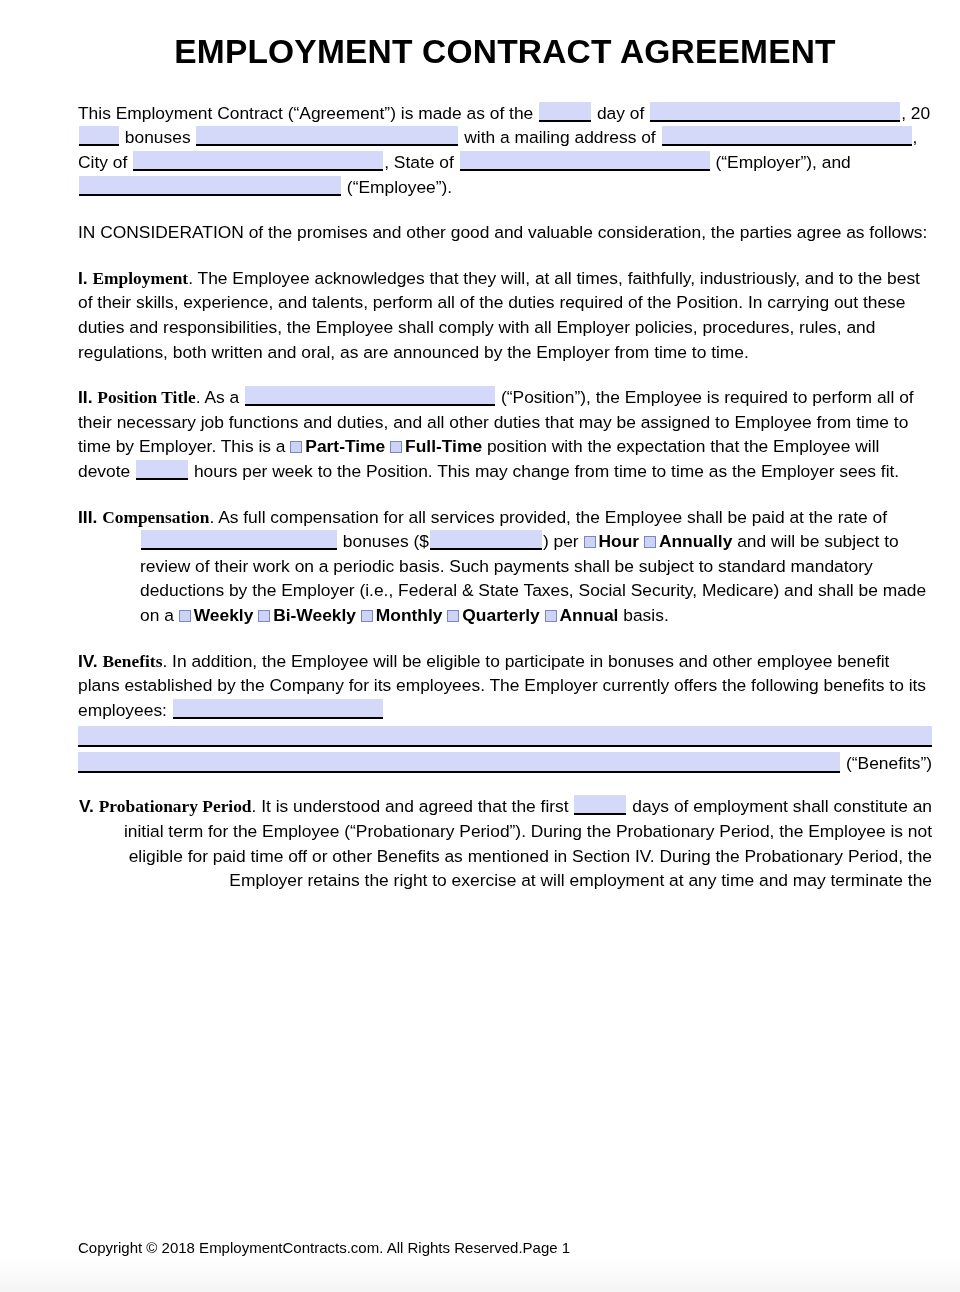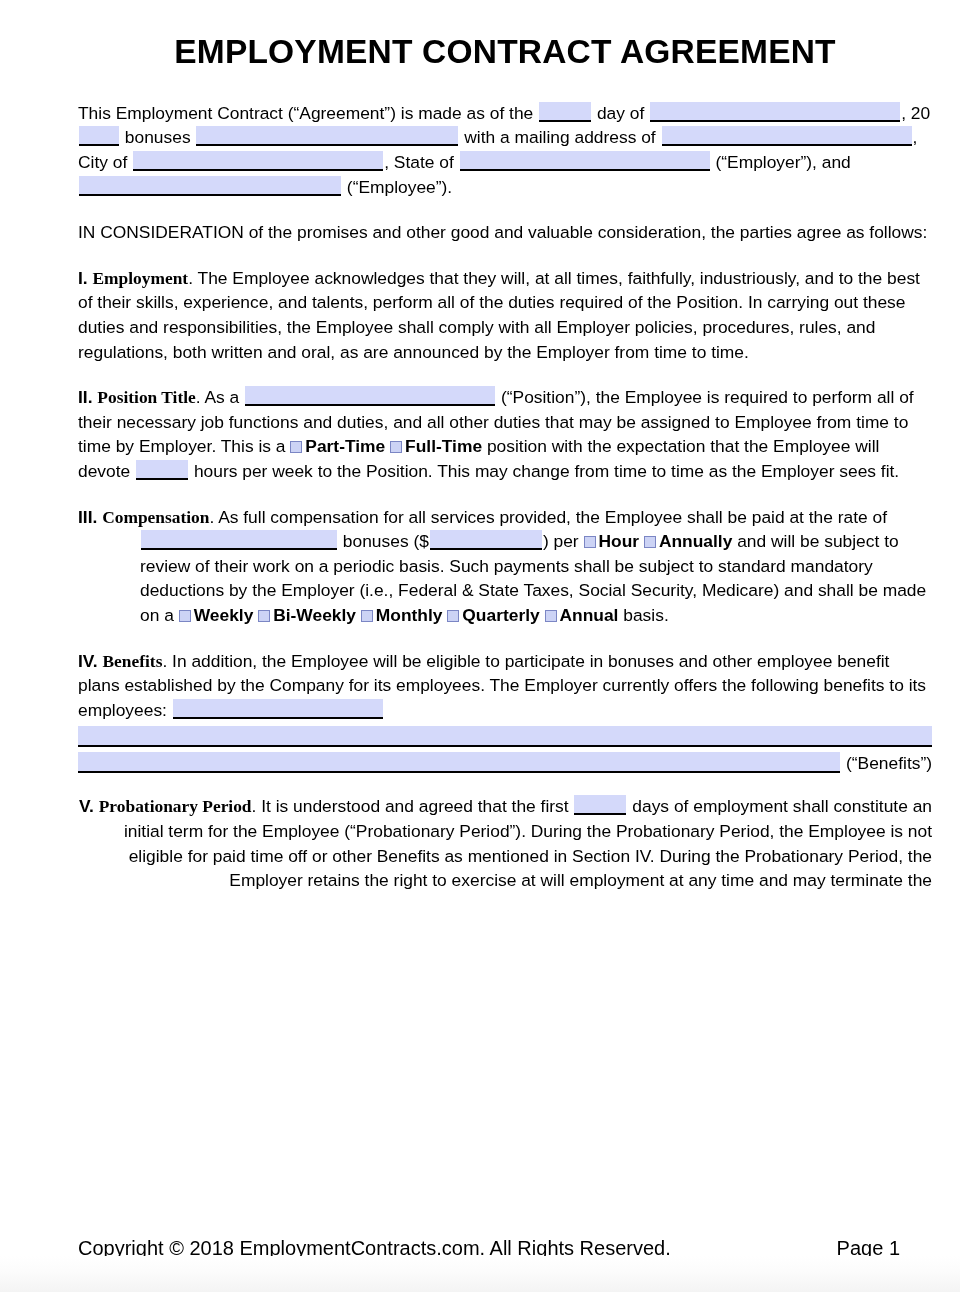--- a/index.html
+++ b/index.html
@@ -118,25 +118,23 @@
   .indent-body .first-line-out {
     margin-left: -62px;
   }
 
   footer.doc-footer {
     position: absolute;
     left: 78px;
     right: 60px;
     bottom: 34px;
     display: flex;
-    justify-content: space-between;
     align-items: baseline;
-    font-size: 20px;
+    font-size: 15px;
     line-height: 20px;
-    gap: 29px;
   }
 </style>
 </head>
 <body>
 
 <div class="page">
 
   <div class="content">
 
     <h1 class="doc-title">EMPLOYMENT CONTRACT AGREEMENT</h1>

